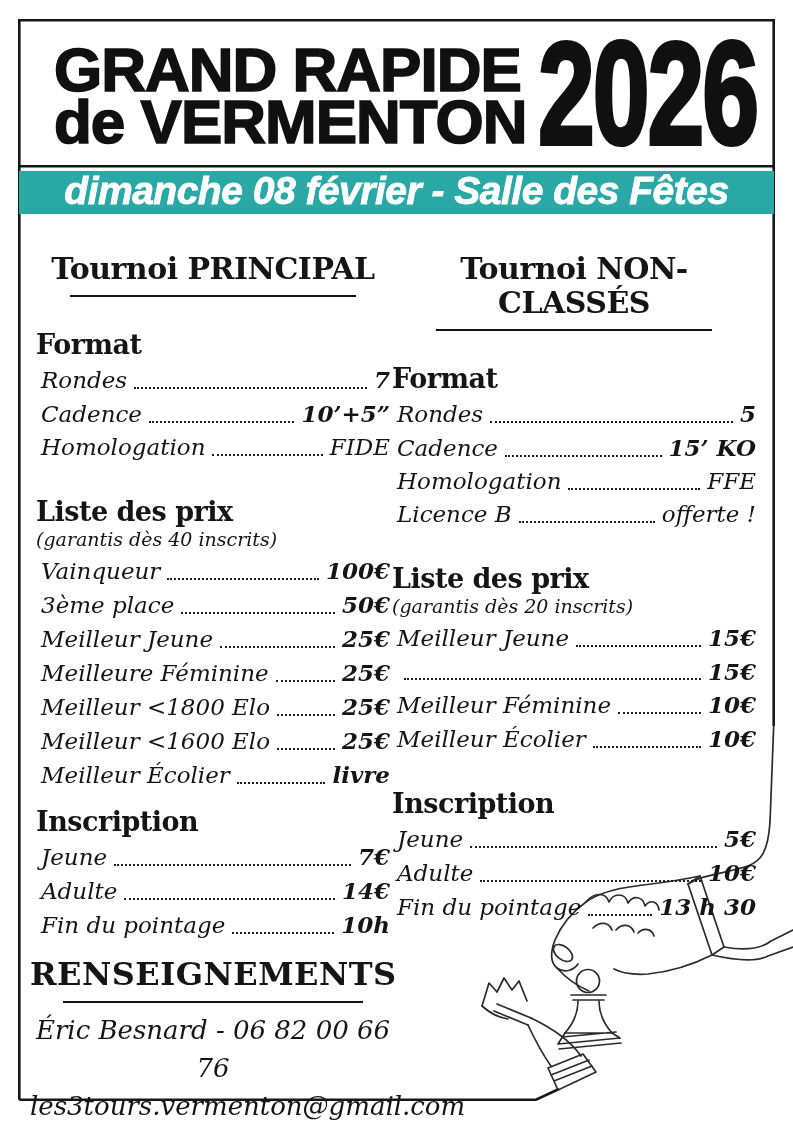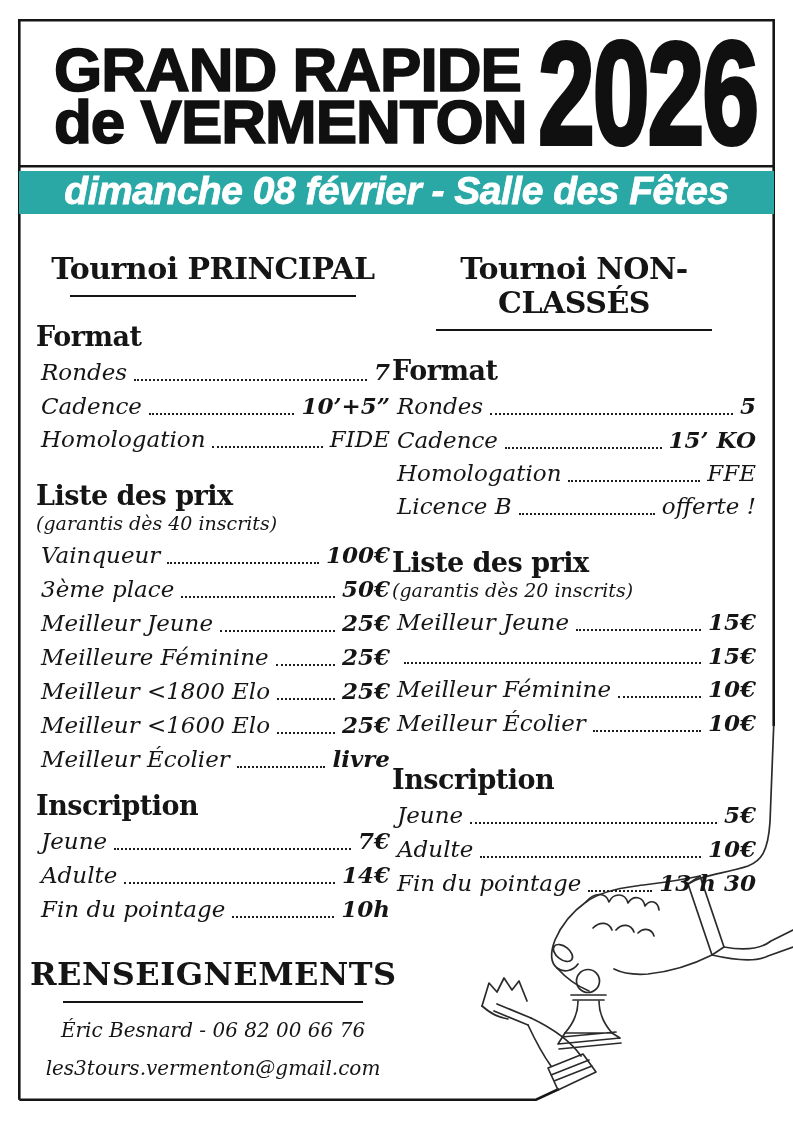--- a/index.html
+++ b/index.html
@@ -25,36 +25,36 @@
           padding-bottom:4px;}
 
   
   .col{position:absolute;top:252px;z-index:2;}
   .col-left{left:36px;width:354px;}
   .col-right{left:392px;width:364px;}
   .col-heading{text-align:center;font-weight:bold;font-size:30px;line-height:34px;letter-spacing:-.5px;}
   .rule{height:0;border-bottom:2px solid #141414;margin:9px auto 0;}
   .rule-l{width:286px;} .rule-r{width:276px;} .rule-i{width:300px;}
 
-  .section{margin-top:24px;}
+  .section{margin-top:32px;}
   .sec-h{font-weight:bold;font-size:27px;line-height:31px;letter-spacing:-.5px;}
   .note{font-style:italic;font-size:19px;line-height:23px;margin-top:1px;}
   .rows{margin-top:3px;}
   .row{display:flex;align-items:baseline;font-size:23px;line-height:33px;padding-left:5px;}
   .lbl{font-style:italic;white-space:nowrap;}
   .dots{flex:1;border-bottom:2.6px dotted #1d1d1d;margin:0 7px;align-self:flex-end;
         margin-bottom:8px;min-width:14px;}
   .val{font-style:italic;font-weight:bold;white-space:nowrap;}
   .val.light{font-weight:normal;}
   .mt-p{margin-top:14px;}
 
   
   .info{position:absolute;left:30px;top:956px;width:366px;z-index:2;text-align:center;}
   .info-h{font-weight:bold;font-size:32px;line-height:36px;letter-spacing:.5px;}
-  .contact{font-style:italic;font-size:20px;line-height:38px;margin-top:8px;}
+  .contact{font-style:italic;font-size:26px;line-height:38px;margin-top:8px;}
 </style>
 </head>
 <body>
 
 <div class="poster">
 
   <svg class="layer" width="793" height="1121" viewBox="0 0 793 1121">
     <g fill="none" stroke="#161616" stroke-width="2.6">
       <path d="M19.3,1099.7 L19.3,20.3 L773.7,20.3 L773.7,726"></path>
       <path d="M19.3,166.3 L773.7,166.3"></path>

